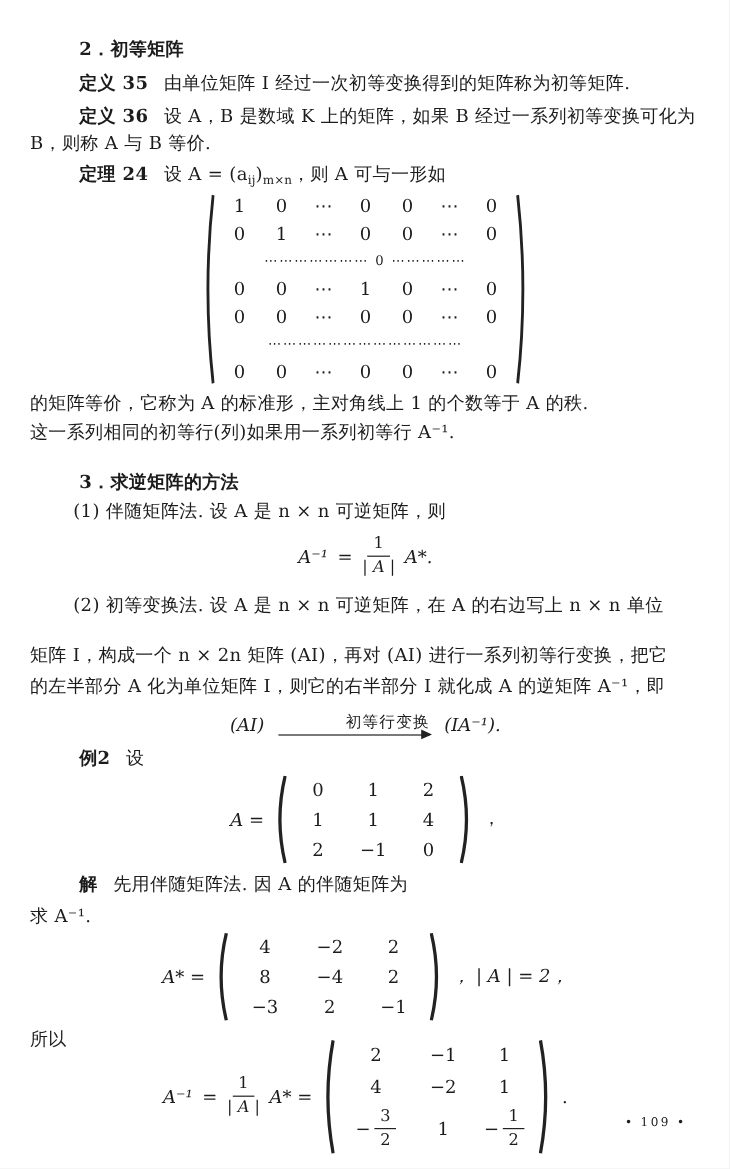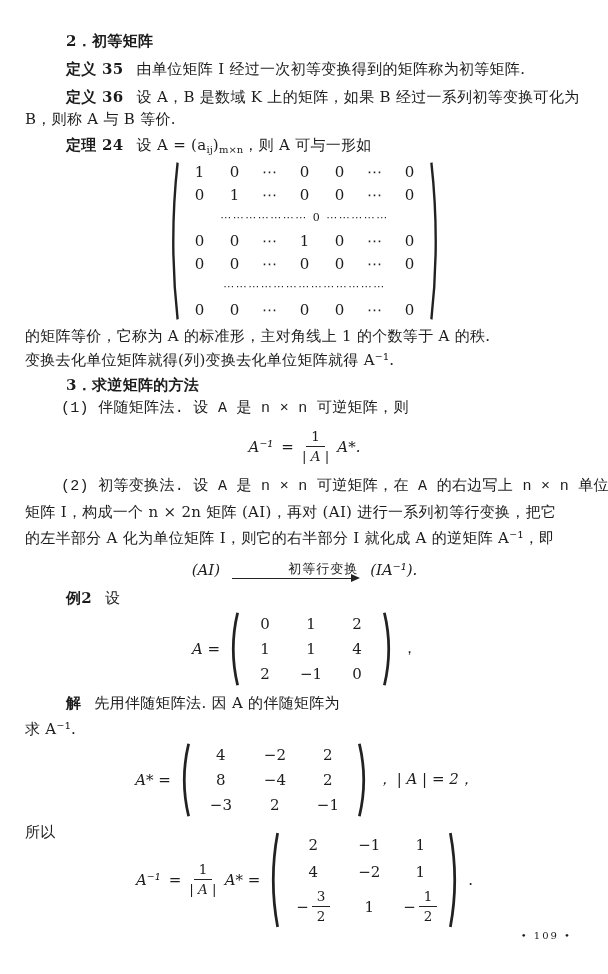--- a/index.html
+++ b/index.html
@@ -6,24 +6,24 @@
   html,body { background:#e8e8e8; }
   .page {
     position:relative; width:608px; height:974px; background:#ffffff;
     color:#1c1c1c; overflow:hidden;
     font-family:"DejaVu Serif","Liberation Serif",serif;
     font-size:15px;
   }
   .inner { padding:24px 24px 0 25px; }
   .ln { white-space:nowrap; height:22px; line-height:22px; margin-top:6px; letter-spacing:0.3px; }
   .ind { padding-left:41px; }
-  .ind2 { padding-left:36px;font-family:Liberation Mono, monospace; }
+  .ind2 { padding-left:36px; }
   .hd { font-weight:bold; }
   .lb { font-weight:bold; margin-right:13px; }
-  .mt0{margin-top:0;} .mt2{margin-top:2px;} .mt3{margin-top:3px;} .mt4{margin-top:4px;}
+  .mt0{margin-top:0;} .mt2{margin-top:2px;} .mt3{margin-top:20px;} .mt4{margin-top:4px;}
   .sb { font-size:10px; vertical-align:-3px; letter-spacing:0; }
   
   .fm { display:flex; justify-content:center; align-items:center; gap:8px; white-space:nowrap; }
   .mi { font-style:italic; }
   
   .frac { display:inline-flex; flex-direction:column; align-items:center; font-size:13.5px; line-height:1.3; }
   .fn { border-bottom:1.4px solid #222; padding:0 5px; }
   .fd { padding-top:1px; }
   
   .mx { display:inline-flex; align-items:center; gap:3px; }
@@ -112,21 +112,21 @@
         </span>
         <svg class="psvg h7" viewBox="0 0 12 100" preserveAspectRatio="none">
             <path d="M1.5,1 Q11,50 1.5,99" fill="none" stroke="#222" stroke-width="2.6"></path>
           </svg>
       </span>
     </div>
 
     <div class="ln mt4">的矩阵等价，它称为 A 的标准形，主对角线上 1 的个数等于 A 的秩.</div>
 
 
-    <div class="ln mt2">变换去化单位矩阵就得(列)变换去化单位矩阵就得 A⁻¹.</div>
+    <div class="ln mt2">这一系列相同的初等行(列)如果用一系列初等行 A⁻¹.</div>
 
     <div class="ln ind hd mt3">3．求逆矩阵的方法</div>
 
     <div class="ln ind2 mt2">(1) 伴随矩阵法. 设 A 是 n × n 可逆矩阵，则</div>
 
     <div class="fm fblock" style="height:46px">
       <span class="mi">A⁻¹</span>
       <span>=</span>
       <span class="frac">
         <span class="fn">1</span>

